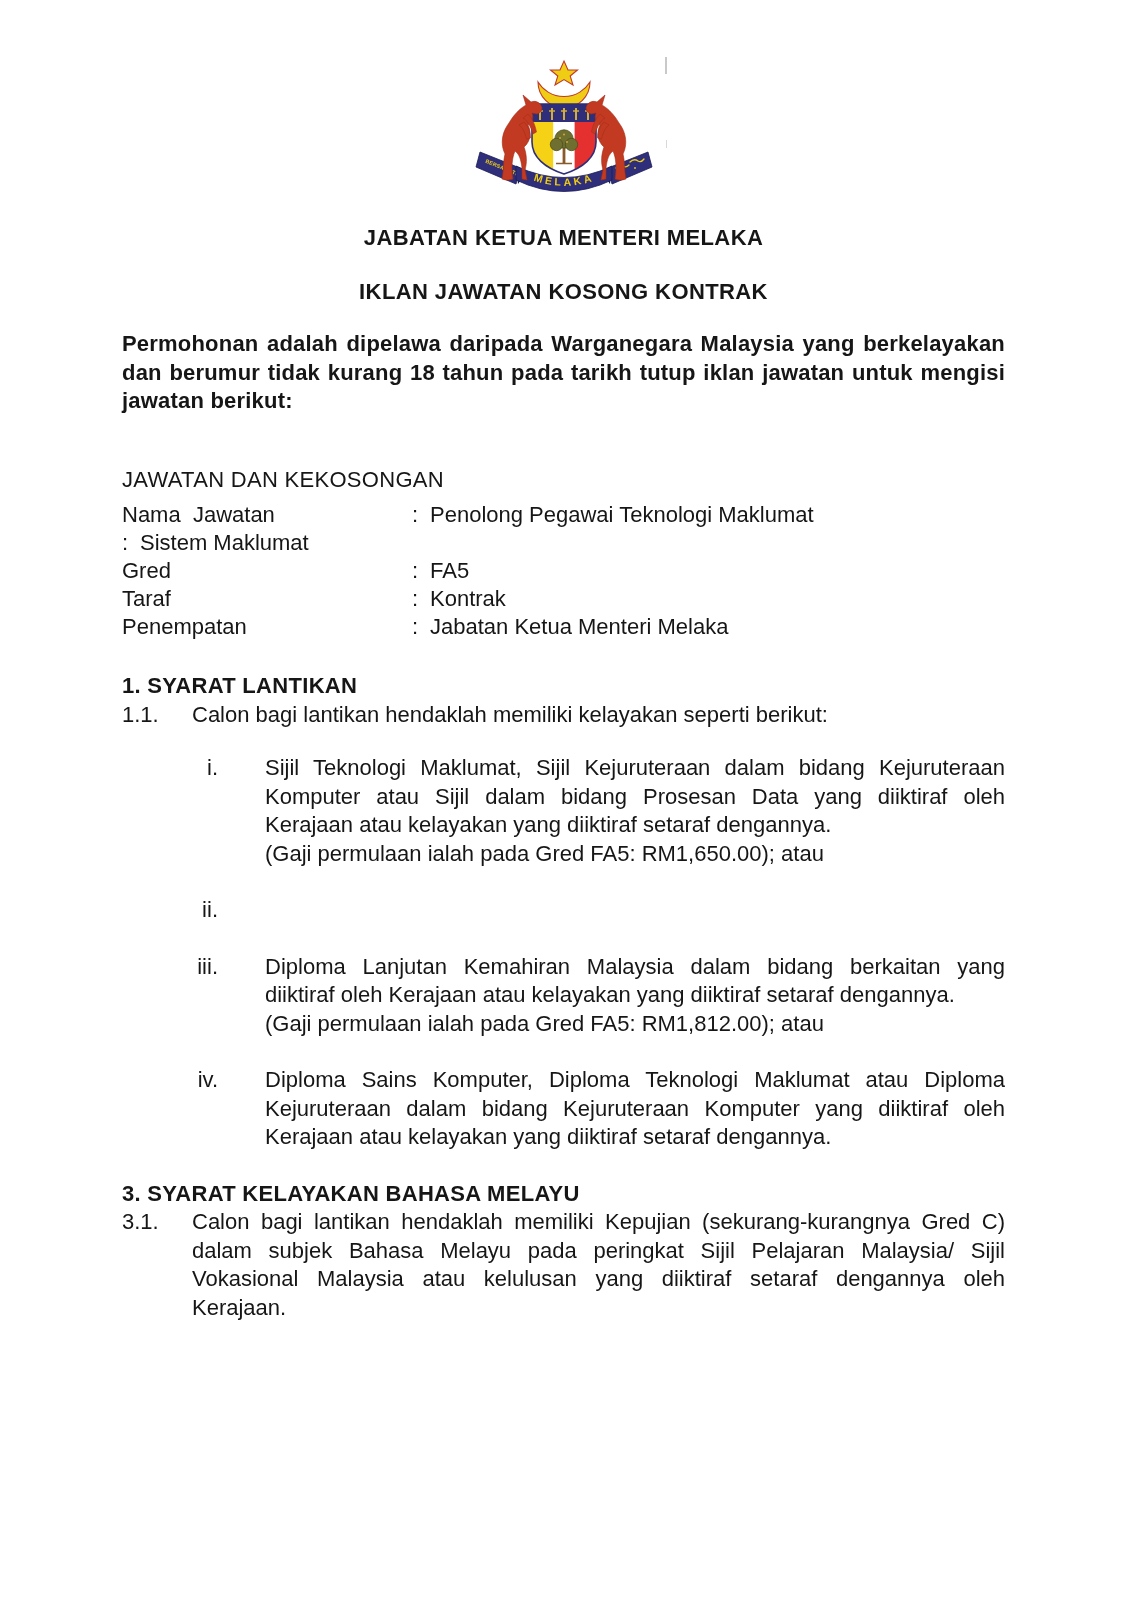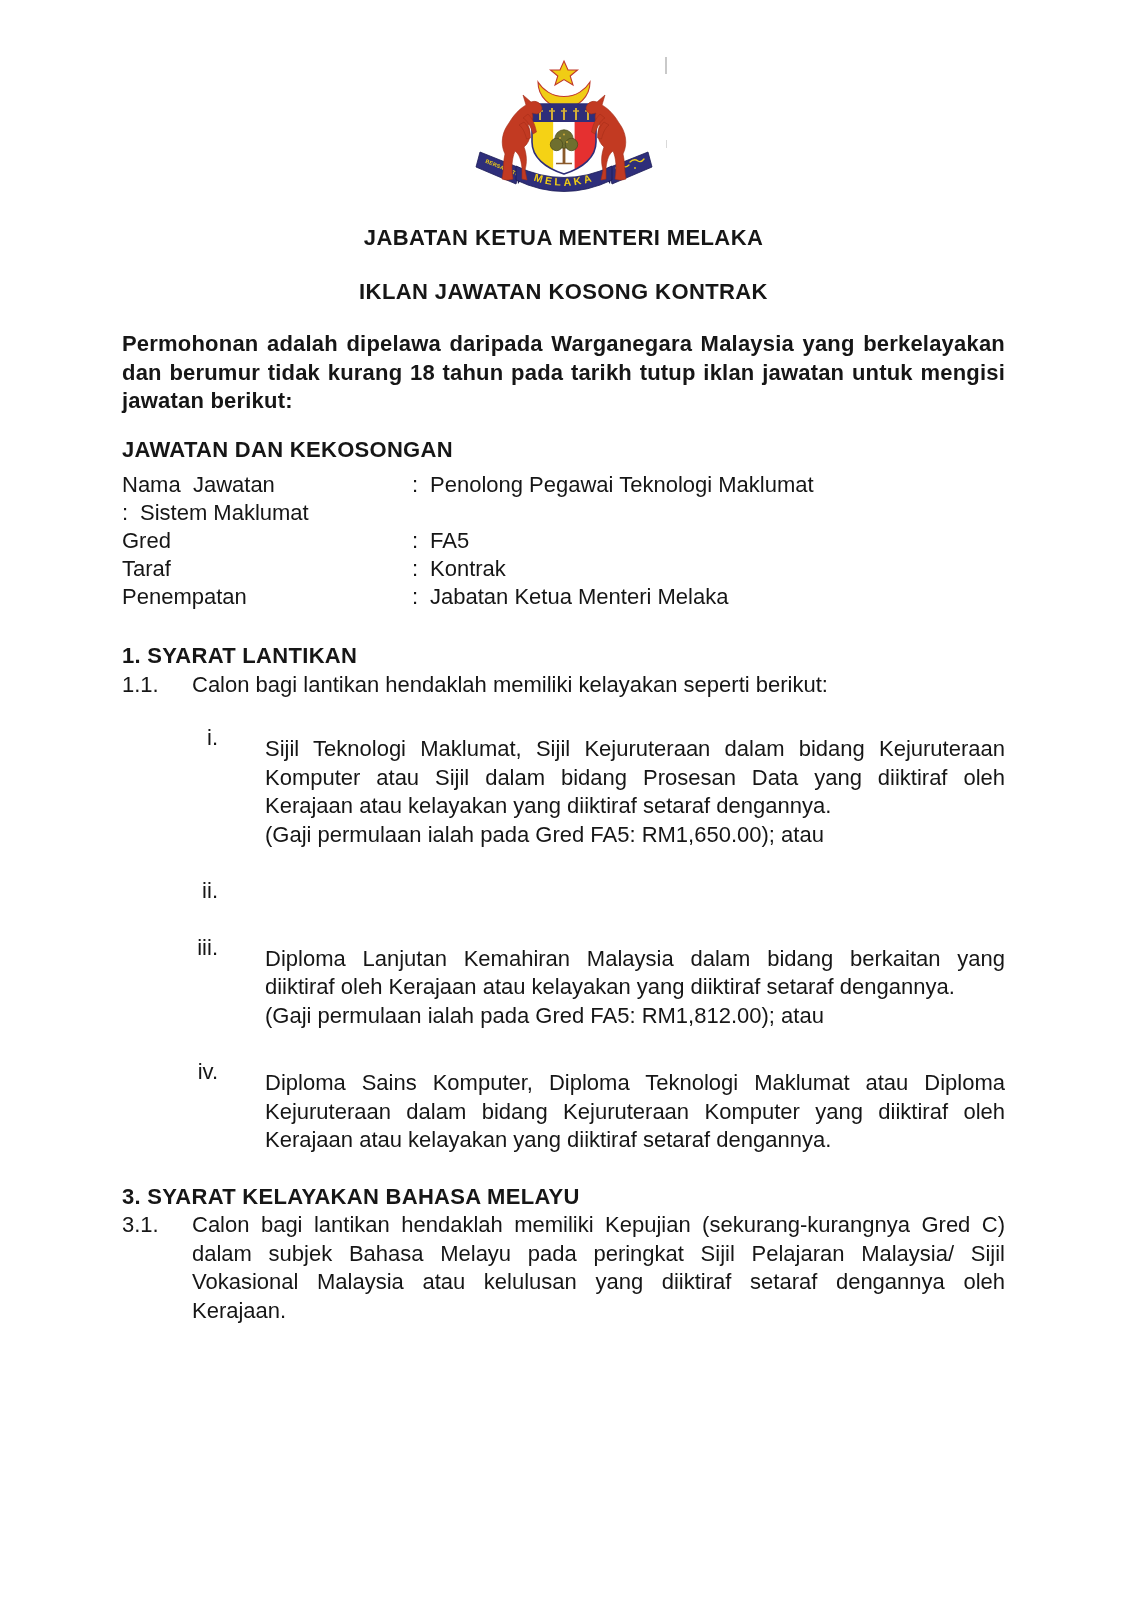--- a/index.html
+++ b/index.html
@@ -14,42 +14,42 @@
 
   .crest-wrap{padding-top:58px;display:flex;justify-content:center;}
   .crest{width:184px;height:148px;display:block;}
 
   .title{text-align:center;font-weight:bold;letter-spacing:.4px;}
   .title-1{margin-top:18px;}
   .title-2{margin-top:25px;}
 
   .intro{margin-top:24px;font-weight:bold;text-align:justify;letter-spacing:.2px;}
 
-  .vac-heading{margin-top:20px;font-weight:bold;letter-spacing:.3px;}
+  .vac-heading{margin-top:50px;font-weight:normal;letter-spacing:.3px;}
   .vac-rows{margin-top:7px;}
   .vac-row{display:flex;line-height:28px;justify-content:flex-end;}
   .vac-label{width:290px;white-space:pre-wrap;flex:none;}
   .vac-colon{width:18px;flex:none;}
   .vac-value{flex:1;}
 
   .sec-heading{font-weight:bold;letter-spacing:.3px;}
   .s1-heading{margin-top:31px;}
   .s3-heading{margin-top:28px;}
 
   .clause{display:flex;}
   .clause-num{margin-left:0;width:62px;flex:none;}
   .clause-text{flex:1;margin-left:8px;}
   .justify{text-align:justify;}
 
   .item{display:flex;}
   .item-first{margin-top:25px;}
   .item-next{margin-top:28px;}
   .item-marker{width:96px;flex:none;text-align:right;}
   .item-body{flex:1;padding-left:47px;}
-  .item-text{text-align:justify;margin-top:11px;}
+  .item-text{text-align:justify;}
 
   .scan-artifact{position:absolute;background:#c9c9c9;}
   .artifact-1{left:665px;top:57px;width:2px;height:17px;}
   .artifact-2{left:666px;top:140px;width:1px;height:8px;background:#d9d9d9;}
 </style>
 </head>
 <body>
 
 <div class="page">
   <div class="scan-artifact artifact-1"></div>

